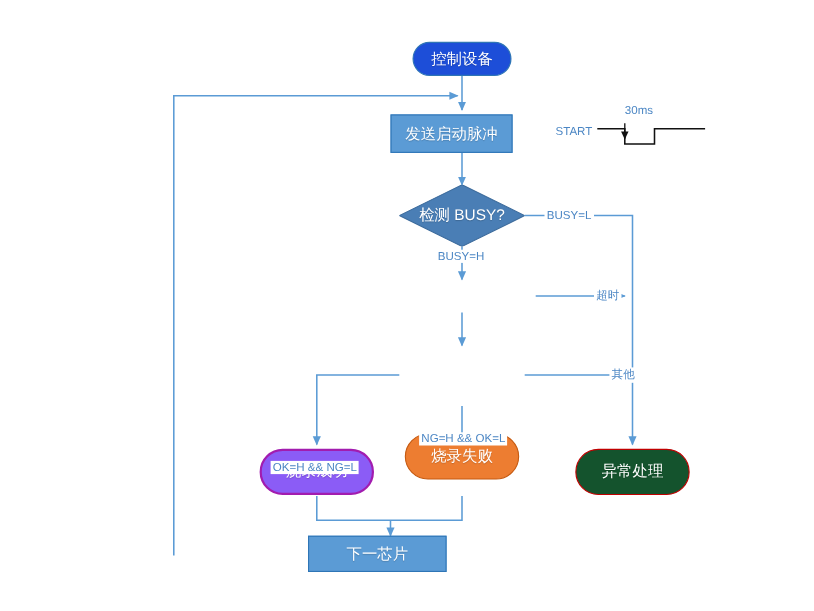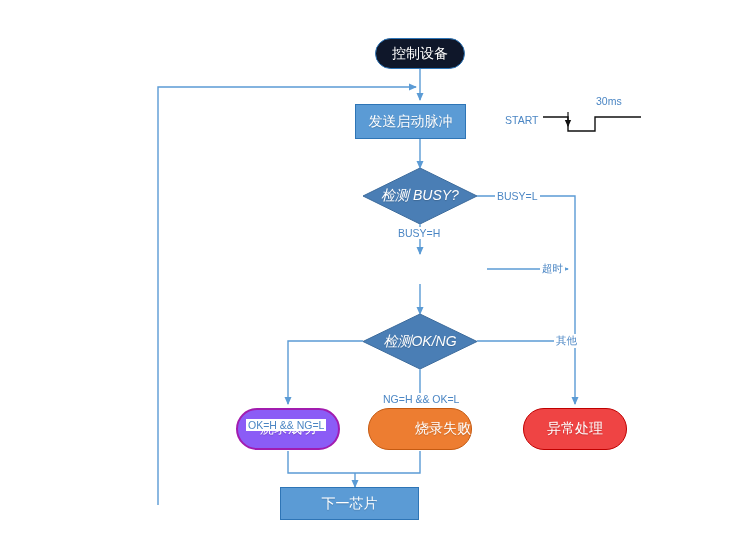--- a/index.html
+++ b/index.html
@@ -41,44 +41,43 @@
     color: #ffffff;
     font-size: 14px;
     white-space: nowrap;
     text-shadow: 0 1px 1px rgba(0,0,0,0.18);
   }
   .node-rect {
     background: #5B9BD5;
     border: 1px solid #2E75B6;
   }
   .node-round {
-    background: #0f172a;
+    background: #1d4ed8;
     border: 1px solid #2E75B6;
     border-radius: 17px;
     text-align: center;
   }
   .node-green {
     background: #8b5cf6;
     border: 2px solid #a21caf;
     border-radius: 22px;
     justify-content: center;
   }
   .node-orange {
     background: #ED7D31;
     border: 1px solid #C55A11;
     border-radius: 22px;
   }
   .node-red {
-    background: #ef4444;
+    background: #14532d;
     border: 1px solid #C00000;
     border-radius: 22px;
   }
   .diamond-wrap {
     position: absolute;
-    font-style: italic;
   }
   .diamond-wrap .diamond-label {
     position: absolute;
     left: 0;
     top: 0;
     width: 100%;
     height: 100%;
     display: flex;
     align-items: center;
     justify-content: center;
@@ -161,46 +160,40 @@
   </div>
 
   <div class="diamond-wrap" style="left:363px; top:168px; width:114px; height:56px;">
     <svg width="114" height="56" viewBox="0 0 114 56">
       <polygon points="57,0 114,28 57,56 0,28" fill="#4A7EB5" stroke="#3C6B9C" stroke-width="1"></polygon>
     </svg>
     <span class="diamond-label">检测 BUSY?</span>
   </div>
 
 
-  <div class="diamond-wrap" style="left:363px; top:314px; width:114px; height:55px;">
-    <svg width="114" height="55" viewBox="0 0 114 55">
-      <polygon points="57,0 114,27.5 57,55 0,27.5" fill="#4A7EB5" stroke="#3C6B9C" stroke-width="1"></polygon>
-    </svg>
-    <span class="diamond-label">检测OK/NG</span>
-  </div>
 
   <div class="node node-green" style="left:236px; top:408px; width:104px; height:42px;">
     <span>烧录成功</span>
   </div>
 
-  <div class="node node-orange" style="left:368px; top:408px; width:104px; height:42px;justify-content:flex-end;">
+  <div class="node node-orange" style="left:368px; top:394px; width:104px; height:42px;">
     <span>烧录失败</span>
   </div>
 
   <div class="node node-red" style="left:523px; top:408px; width:104px; height:42px;">
     <span>异常处理</span>
   </div>
 
-  <div class="node node-rect" style="left:280px; top:487px; width:139px; height:33px;">
+  <div class="node node-rect" style="left:280px; top:487px; width:126px; height:33px;">
     <span>下一芯片</span>
   </div>
 
   <div class="edge-label" style="left:495px; top:190px;">BUSY=L</div>
   <div class="edge-label" style="left:396px; top:227px;">BUSY=H</div>
   <div class="edge-label" style="left:540px; top:262px;">超时</div>
   <div class="edge-label" style="left:520px; top:334px;margin-left:34px;">其他</div>
   <div class="edge-label" style="left:246px; top:371px;margin-top:48px;">OK=H &amp;&amp; NG=L</div>
   <div class="edge-label" style="left:381px; top:377px;margin-top:16px;">NG=H &amp;&amp; OK=L</div>
 
   <div class="wave-label" style="left:505px; top:114px;">START</div>
-  <div class="wave-label" style="left:596px; top:95px;">30ms</div>
+  <div class="wave-label" style="left:568px; top:95px;">30ms</div>
 
 </div>
 
 </body></html>

